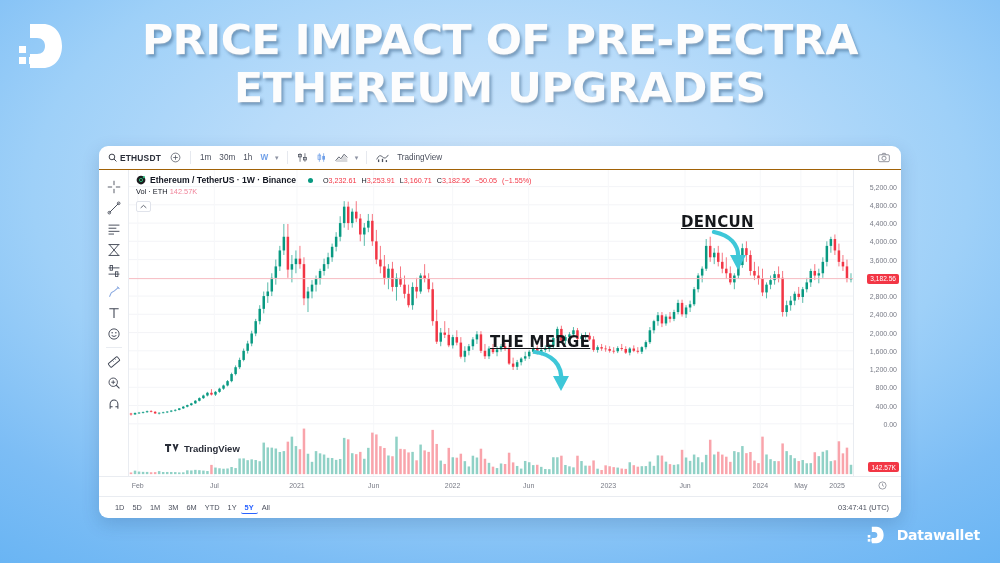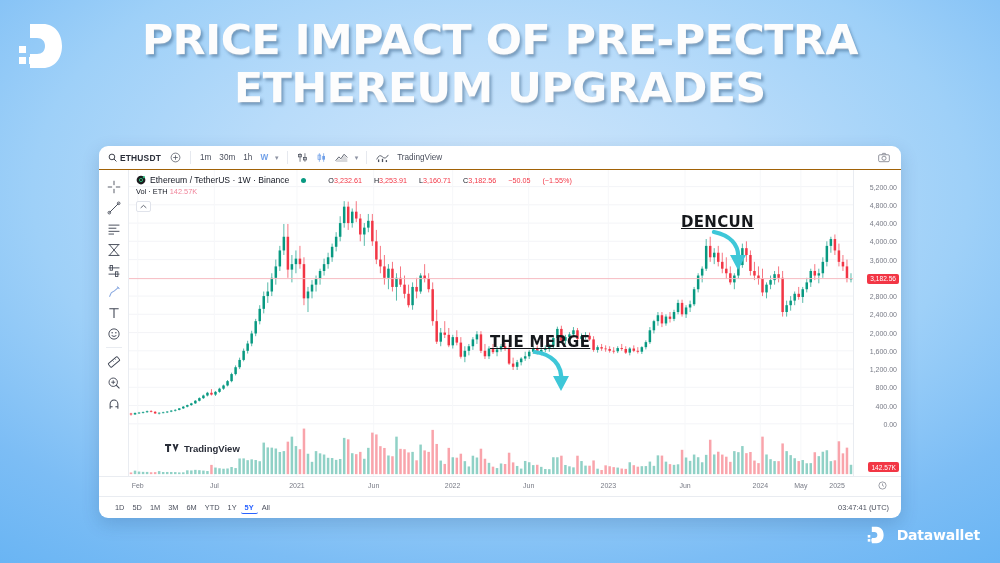--- a/index.html
+++ b/index.html
@@ -71,23 +71,23 @@
   }
   .rail-btn { width:22px; height:21px; display:flex; align-items:center; justify-content:center; color:#3f4553; }
   .rail-btn.accent { color:#8aa9e0; }
   .rail-sep { width:16px; height:1px; background:#e9ecf1; margin:3px 0; }
 
   
   .tv-pane { flex:1; position:relative; min-width:0; background:#fff; }
 
   .legend { position:absolute; left:7px; top:5px; z-index:6; }
   .legend-row1 { display:flex; align-items:center; gap:4px; font-size:8.6px; color:#131722; white-space:nowrap; }
-  .legend-title { font-weight:normal;text-align:center; }
+  .legend-title { font-weight:bold;text-align:center; }
   .dot-green { width:5px; height:5px; border-radius:50%; background:#089981; display:inline-block; margin:0 6px 0 8px;}
-  .ohlc { display:flex; gap:12px; font-size:7.2px;margin-left:12px; }
+  .ohlc { display:flex; gap:5px; font-size:7.2px; }
   .ohlc span b { color:#131722; font-weight:normal; }
   .ohlc .dn { color:#f23645; }
   .legend-row2 { font-size:7.4px; color:#131722; margin-top:2px; }
   .legend-row2 .v { color:#f0849a; }
   .collapse-btn {
     position:absolute; left:7px; top:31px; width:15px; height:11px;
     border:1px solid #e0e3eb; border-radius:2px; background:#fff;
     display:flex; align-items:center; justify-content:center; z-index:6;
   }
 

